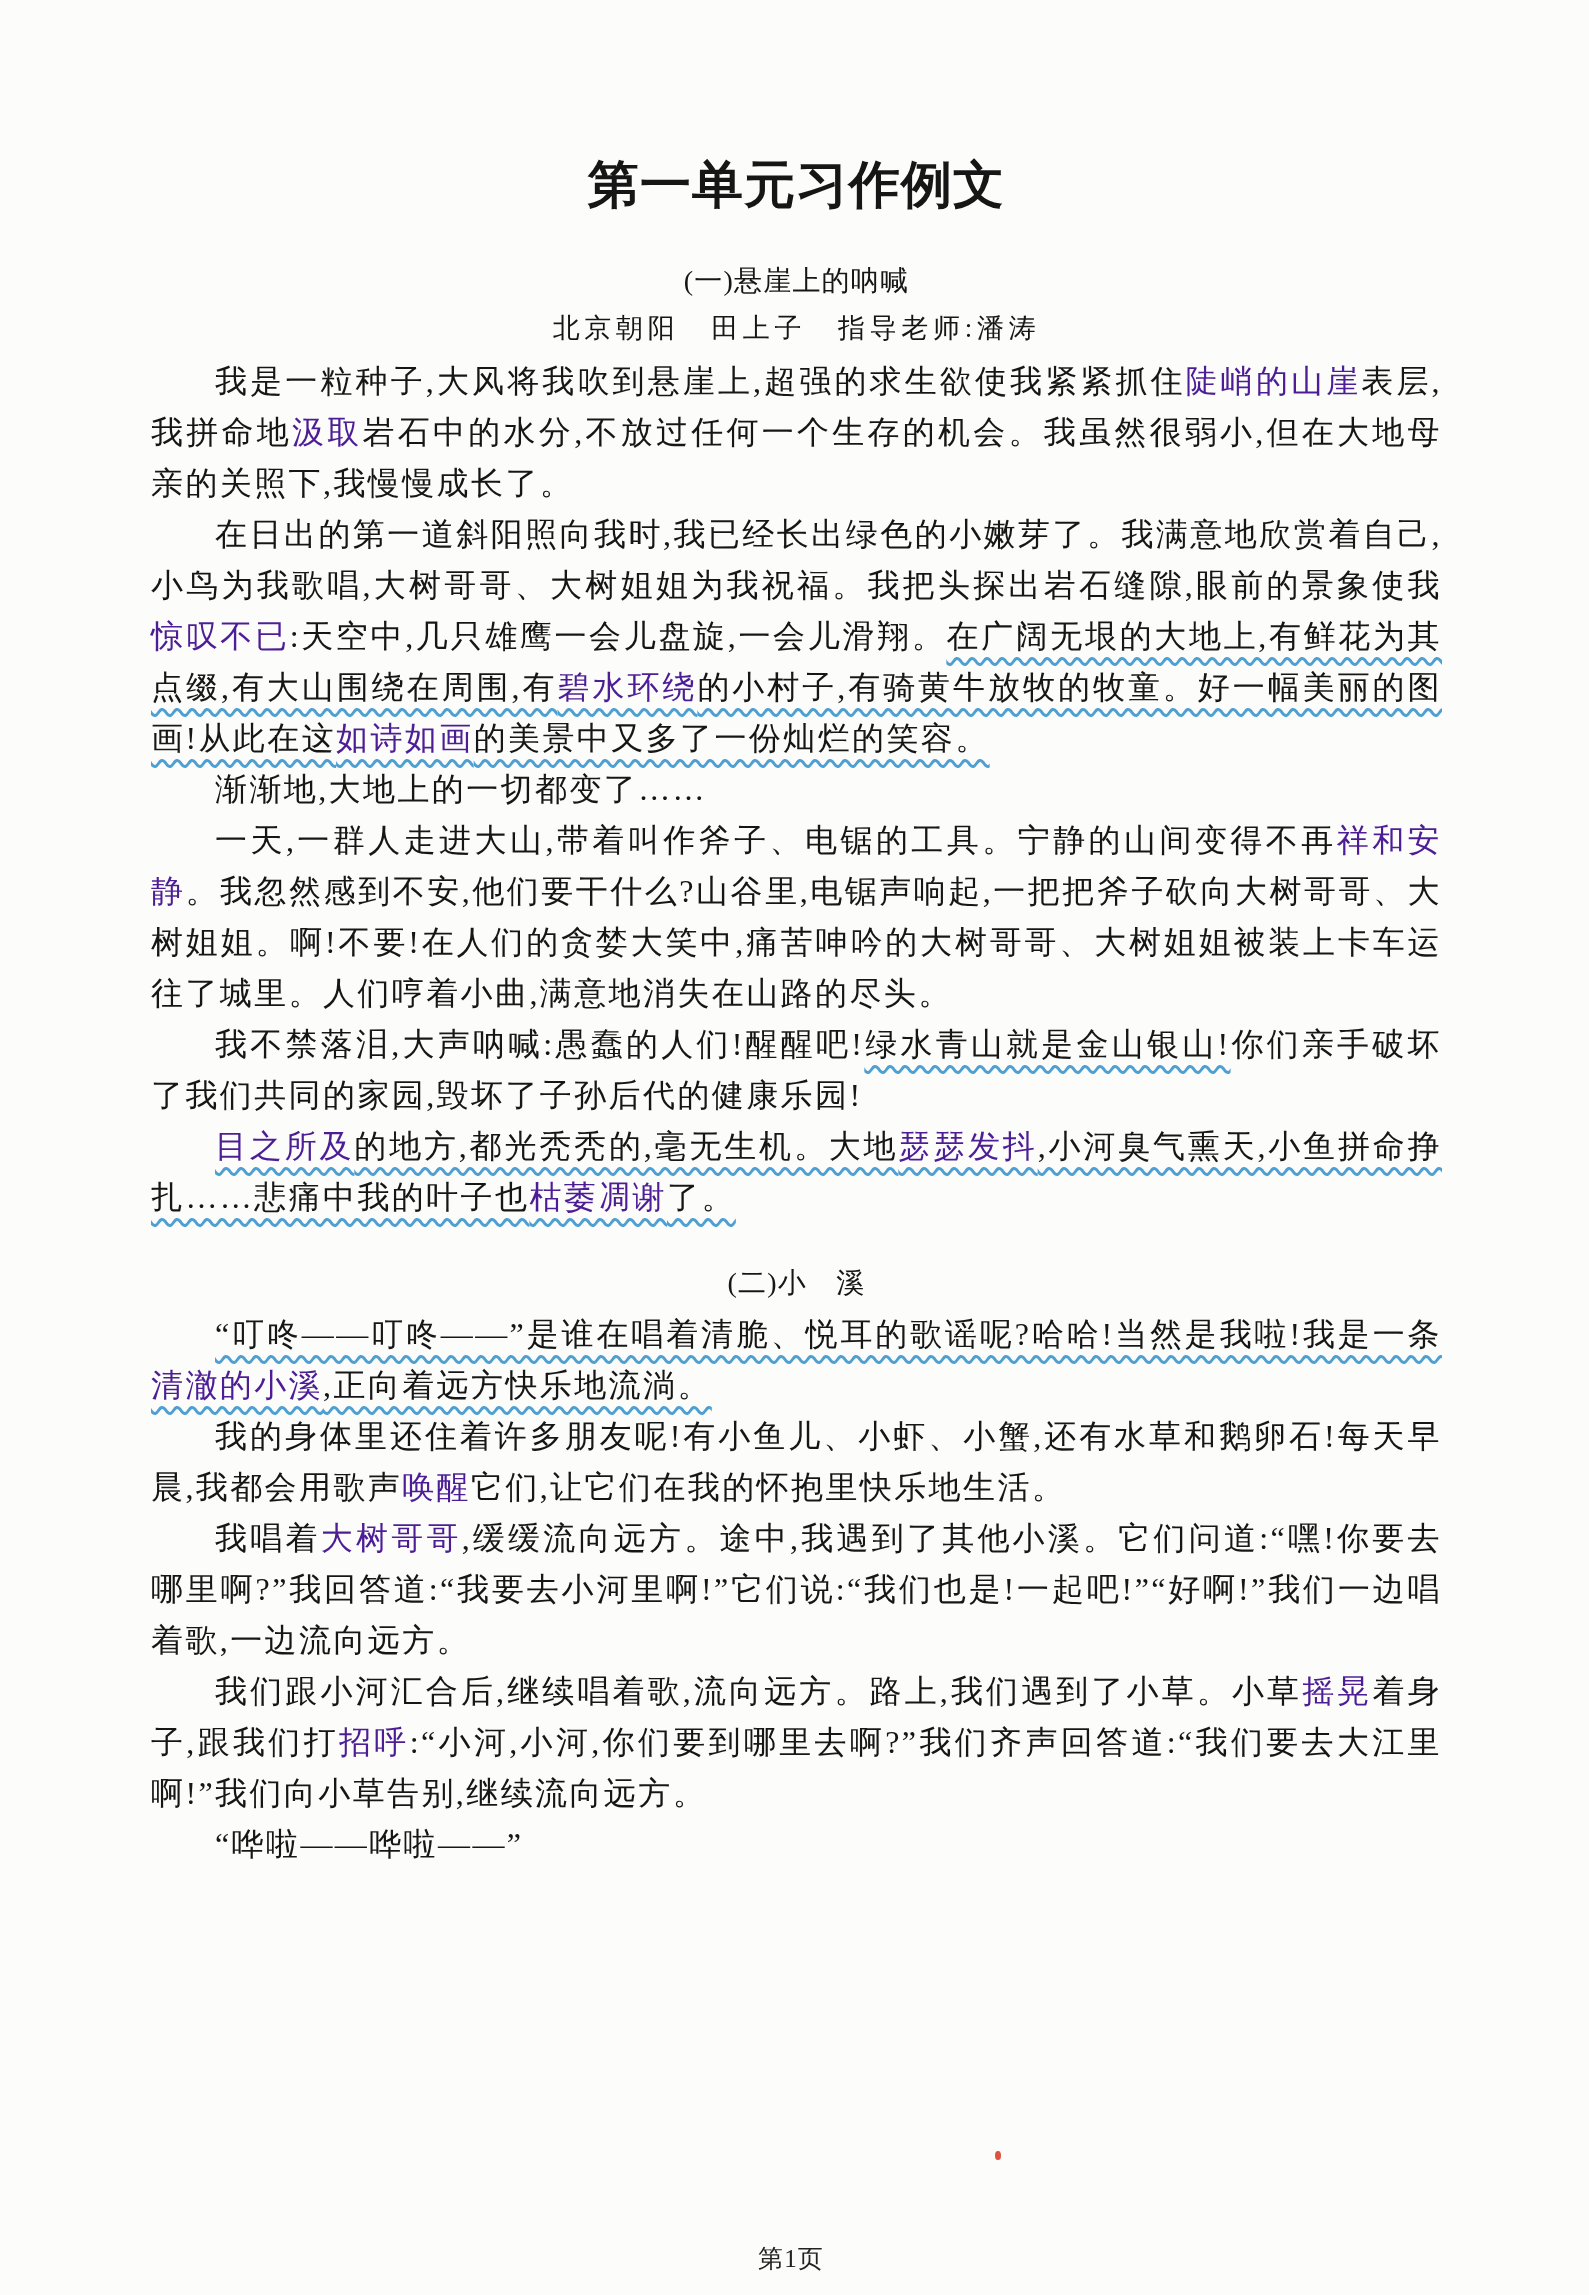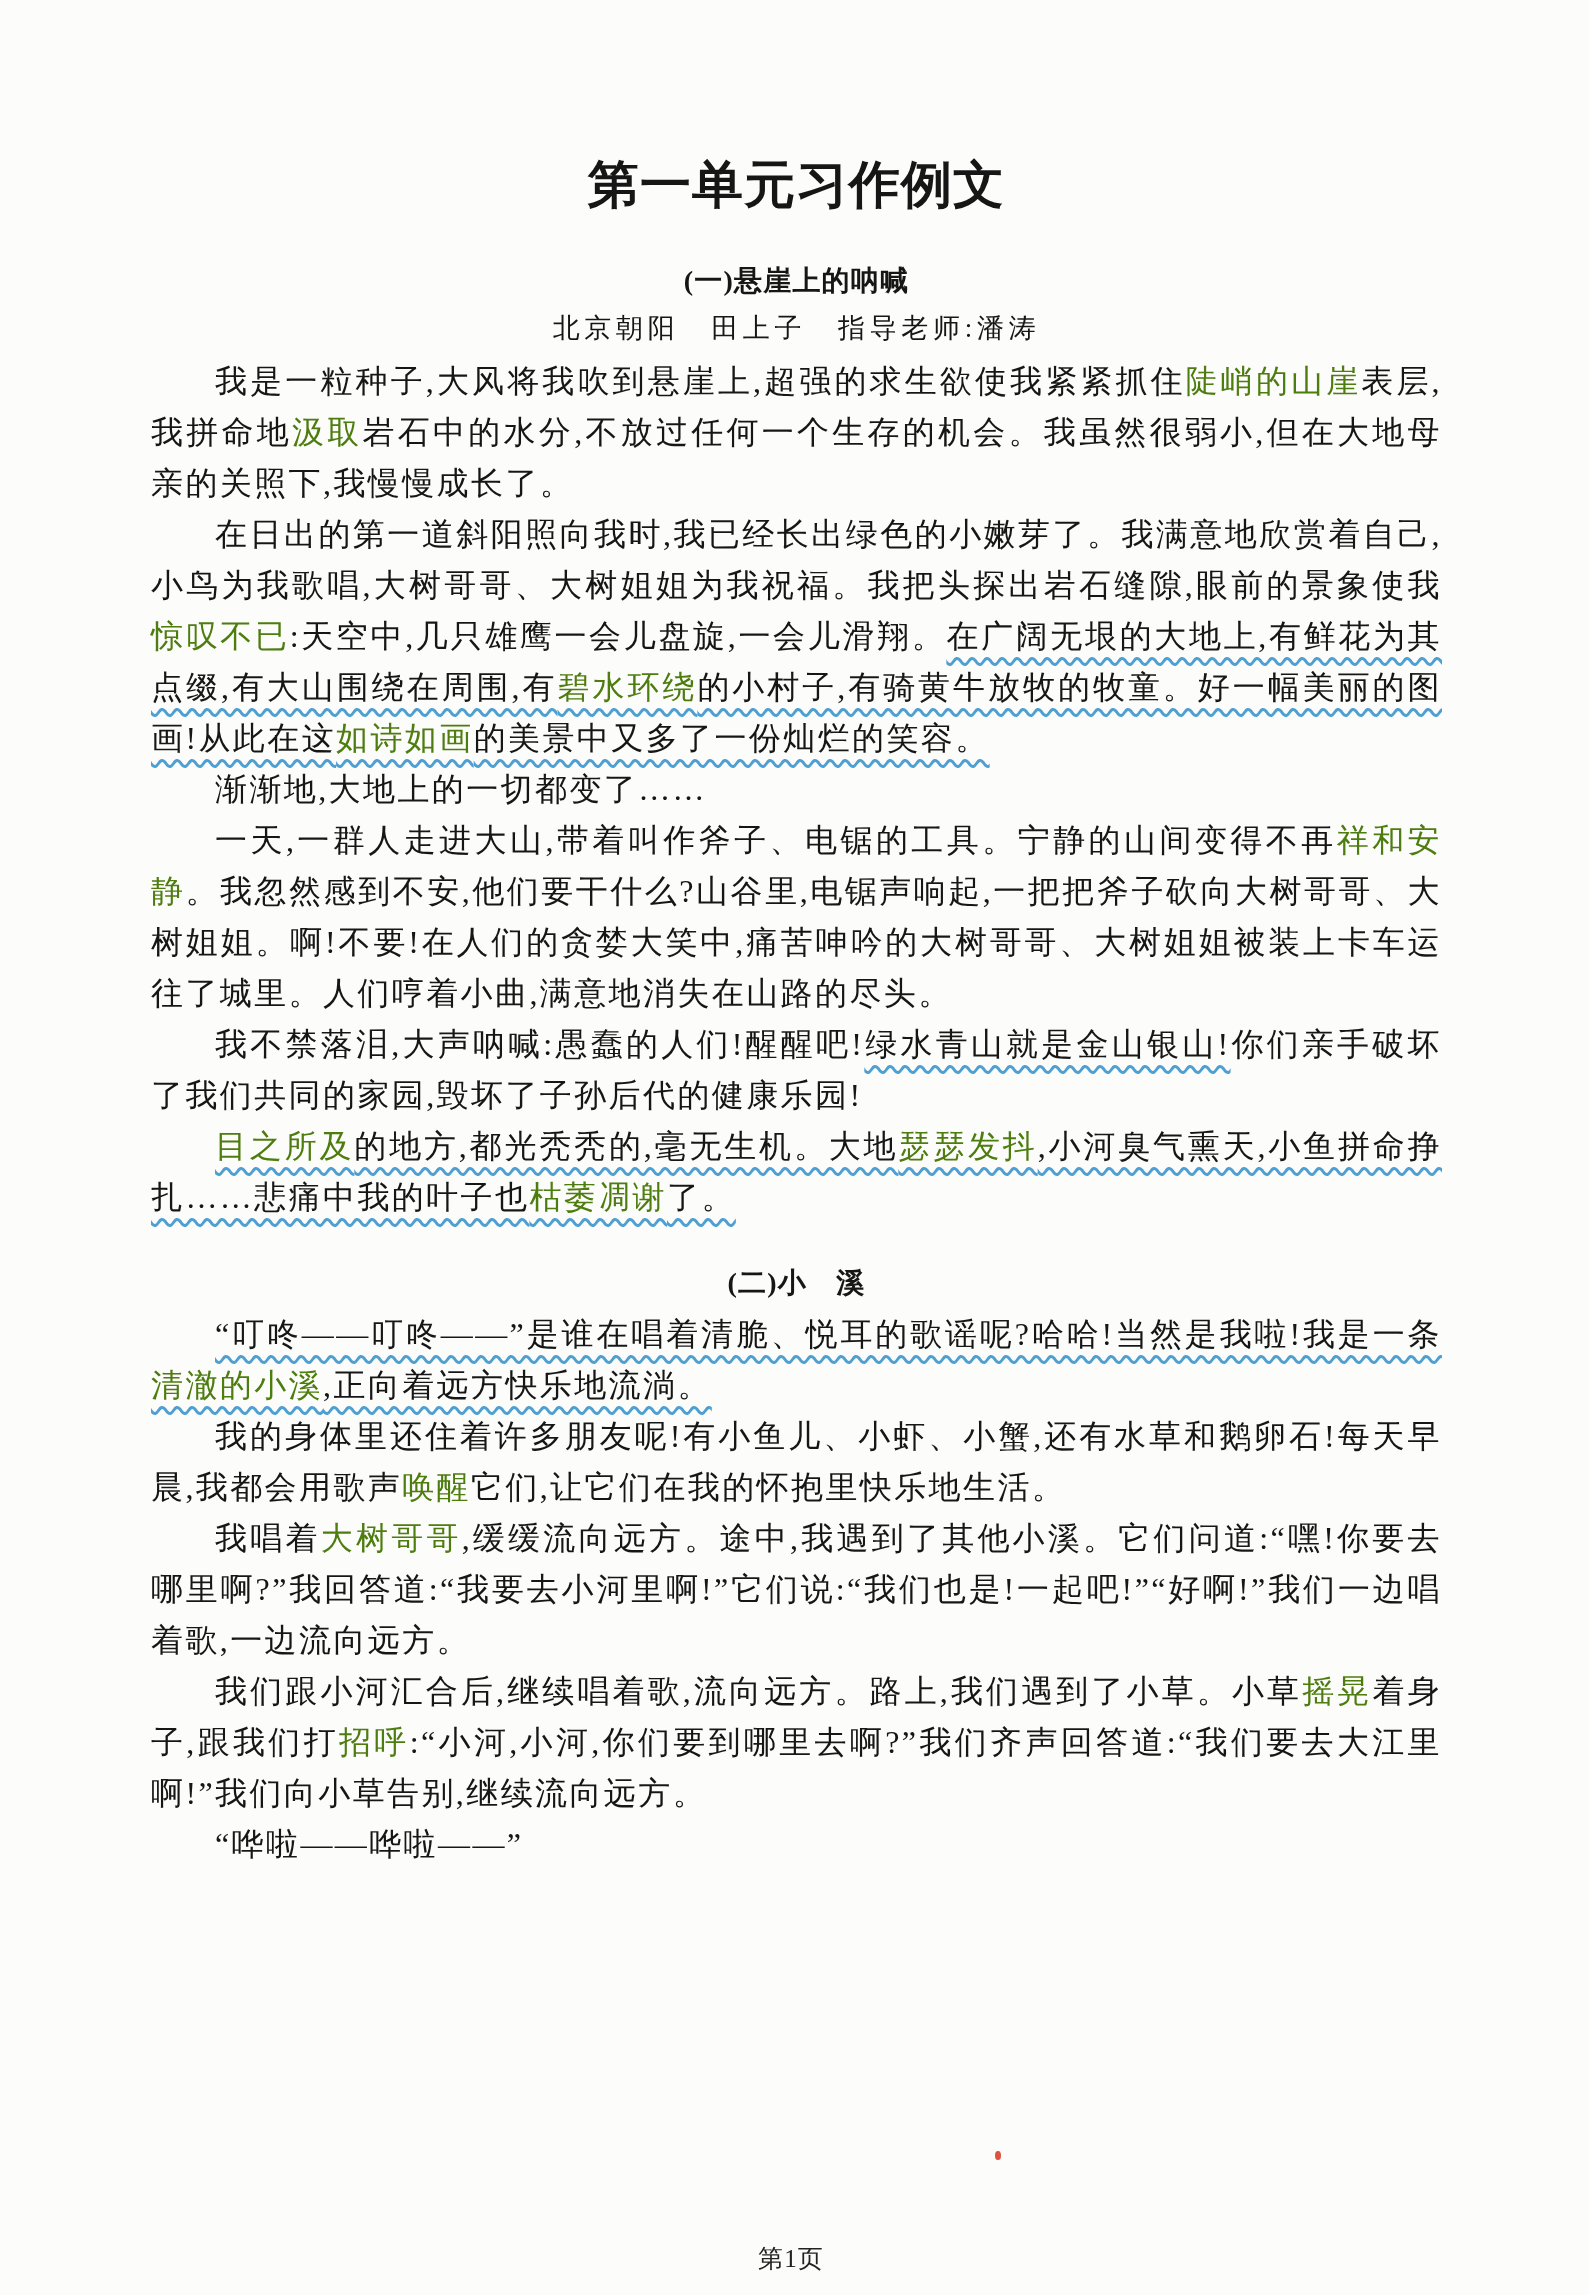--- a/index.html
+++ b/index.html
@@ -20,21 +20,21 @@
     font-size:51px;
     line-height:1.15;
     font-weight:bold;
     text-align:center;
     letter-spacing:1.2px;
   }
   .essay-heading{
     margin:1px;
     font-size:28px;
     line-height:1.15;
-    font-weight:bold;
+    font-weight:normal;
     text-align:center;
     letter-spacing:1.2px;
   }
   .heading-1{margin-top:50px;}
   .heading-2{margin-top:44px;}
   .byline{
     margin:16.5px 0 0 0;
     font-size:27px;
     line-height:1.15;
     text-align:center;
@@ -44,21 +44,21 @@
   .essay-body-2{margin-top:9.4px;}
   .body-par{
     margin:0;
     font-size:32px;
     line-height:51px;
     letter-spacing:2.4px;
     text-align:justify;
     text-justify:inter-character;
     text-indent:2em;
   }
-  .red{color:#4d7c0f;}
+  .red{color:#4c1d95;}
   .wavy{
     text-decoration-line:underline;
     text-decoration-style:wavy;
     text-decoration-color:#4e9fd2;
     text-decoration-thickness:2.7px;
     text-underline-offset:10px;
     text-decoration-skip-ink:none;
   }
   .footer{
     position:absolute;

